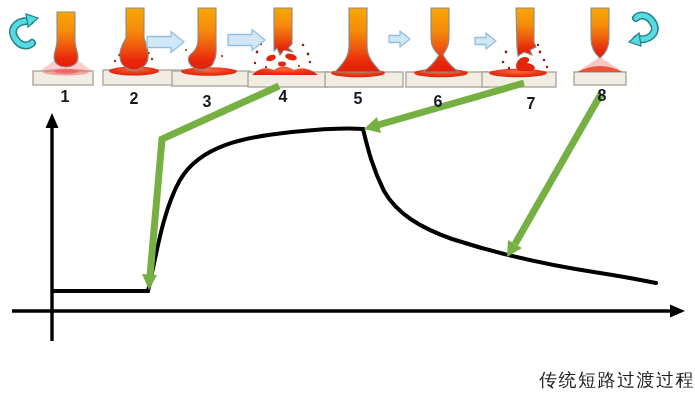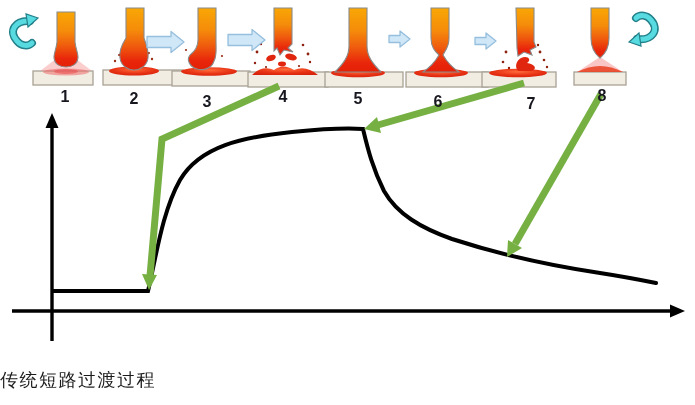--- a/index.html
+++ b/index.html
@@ -6,21 +6,21 @@
   .canvas{
     position:relative;width:695px;height:405px;background:#ffffff;
     overflow:hidden;font-family:"Liberation Sans",sans-serif;
   }
   .diagram-svg{position:absolute;left:0;top:0;}
   .stage-label{
     position:absolute;transform:translateX(-50%);
     font-size:16px;font-weight:600;color:#17171f;line-height:1;
   }
   .caption{
-    position:absolute;top:368px;left:0;width:695px;text-align:left;
+    position:absolute;top:368px;left:0;width:695px;text-align:right;
     font-family:"Liberation Serif","DejaVu Serif",serif;
     font-size:18px;color:#1b1b1b;letter-spacing:1.5px;
   }
 </style>
 </head>
 <body>
 
 <div class="canvas">
 
 <svg class="diagram-svg" width="695" height="405" viewBox="0 0 695 405">

